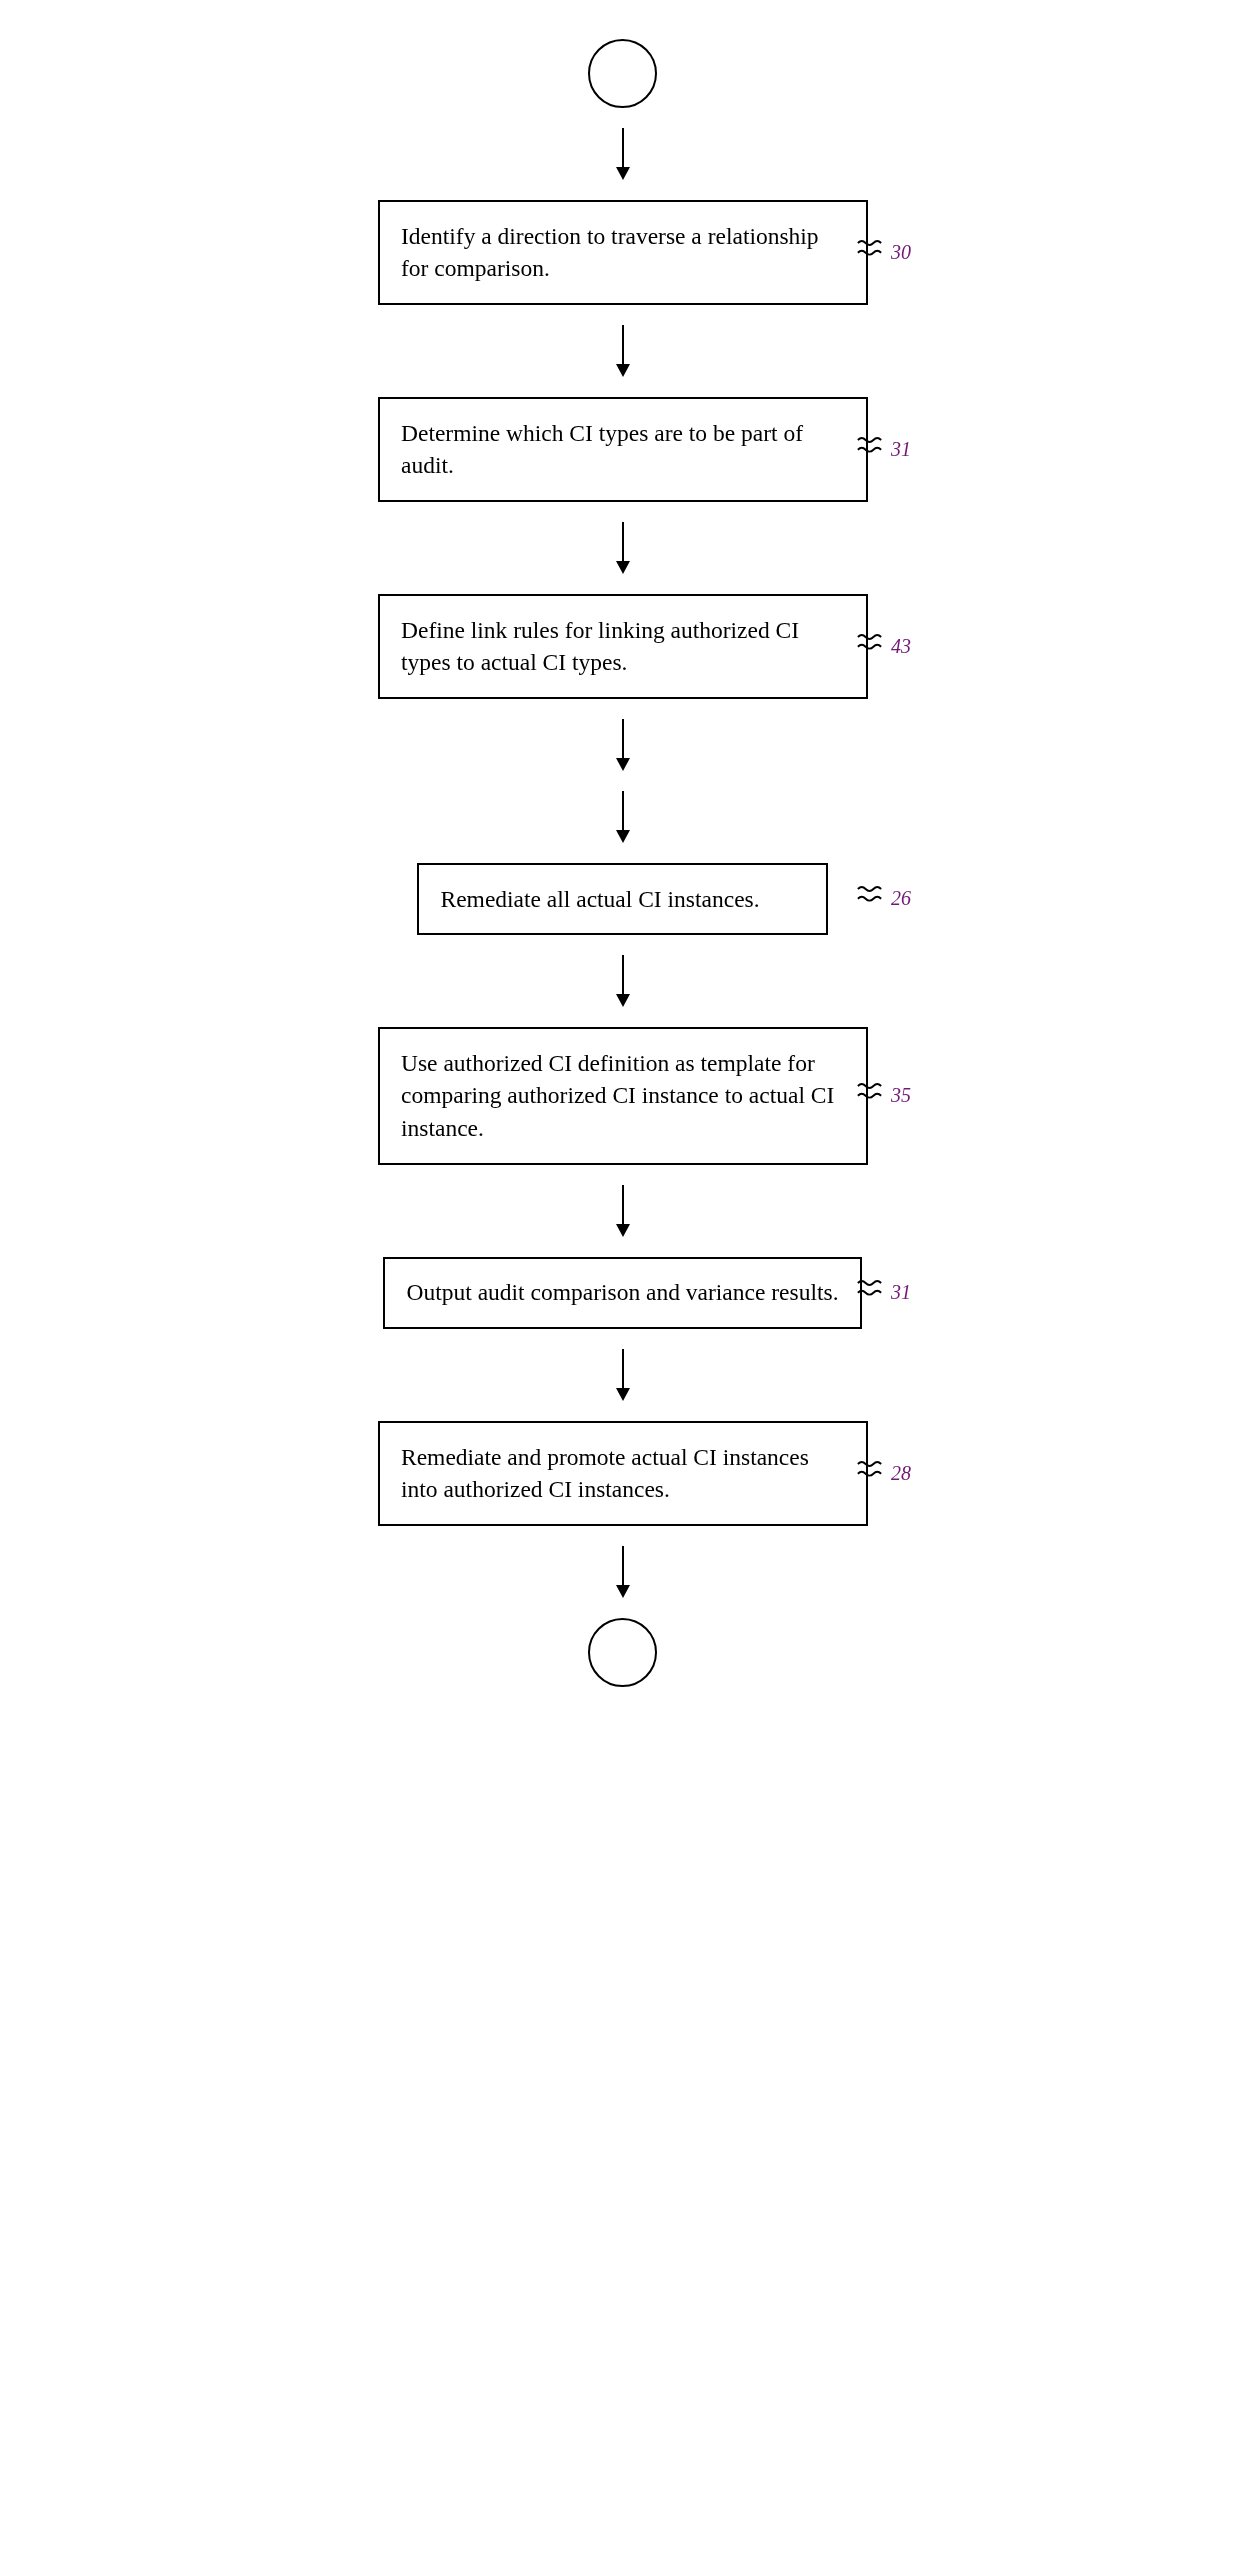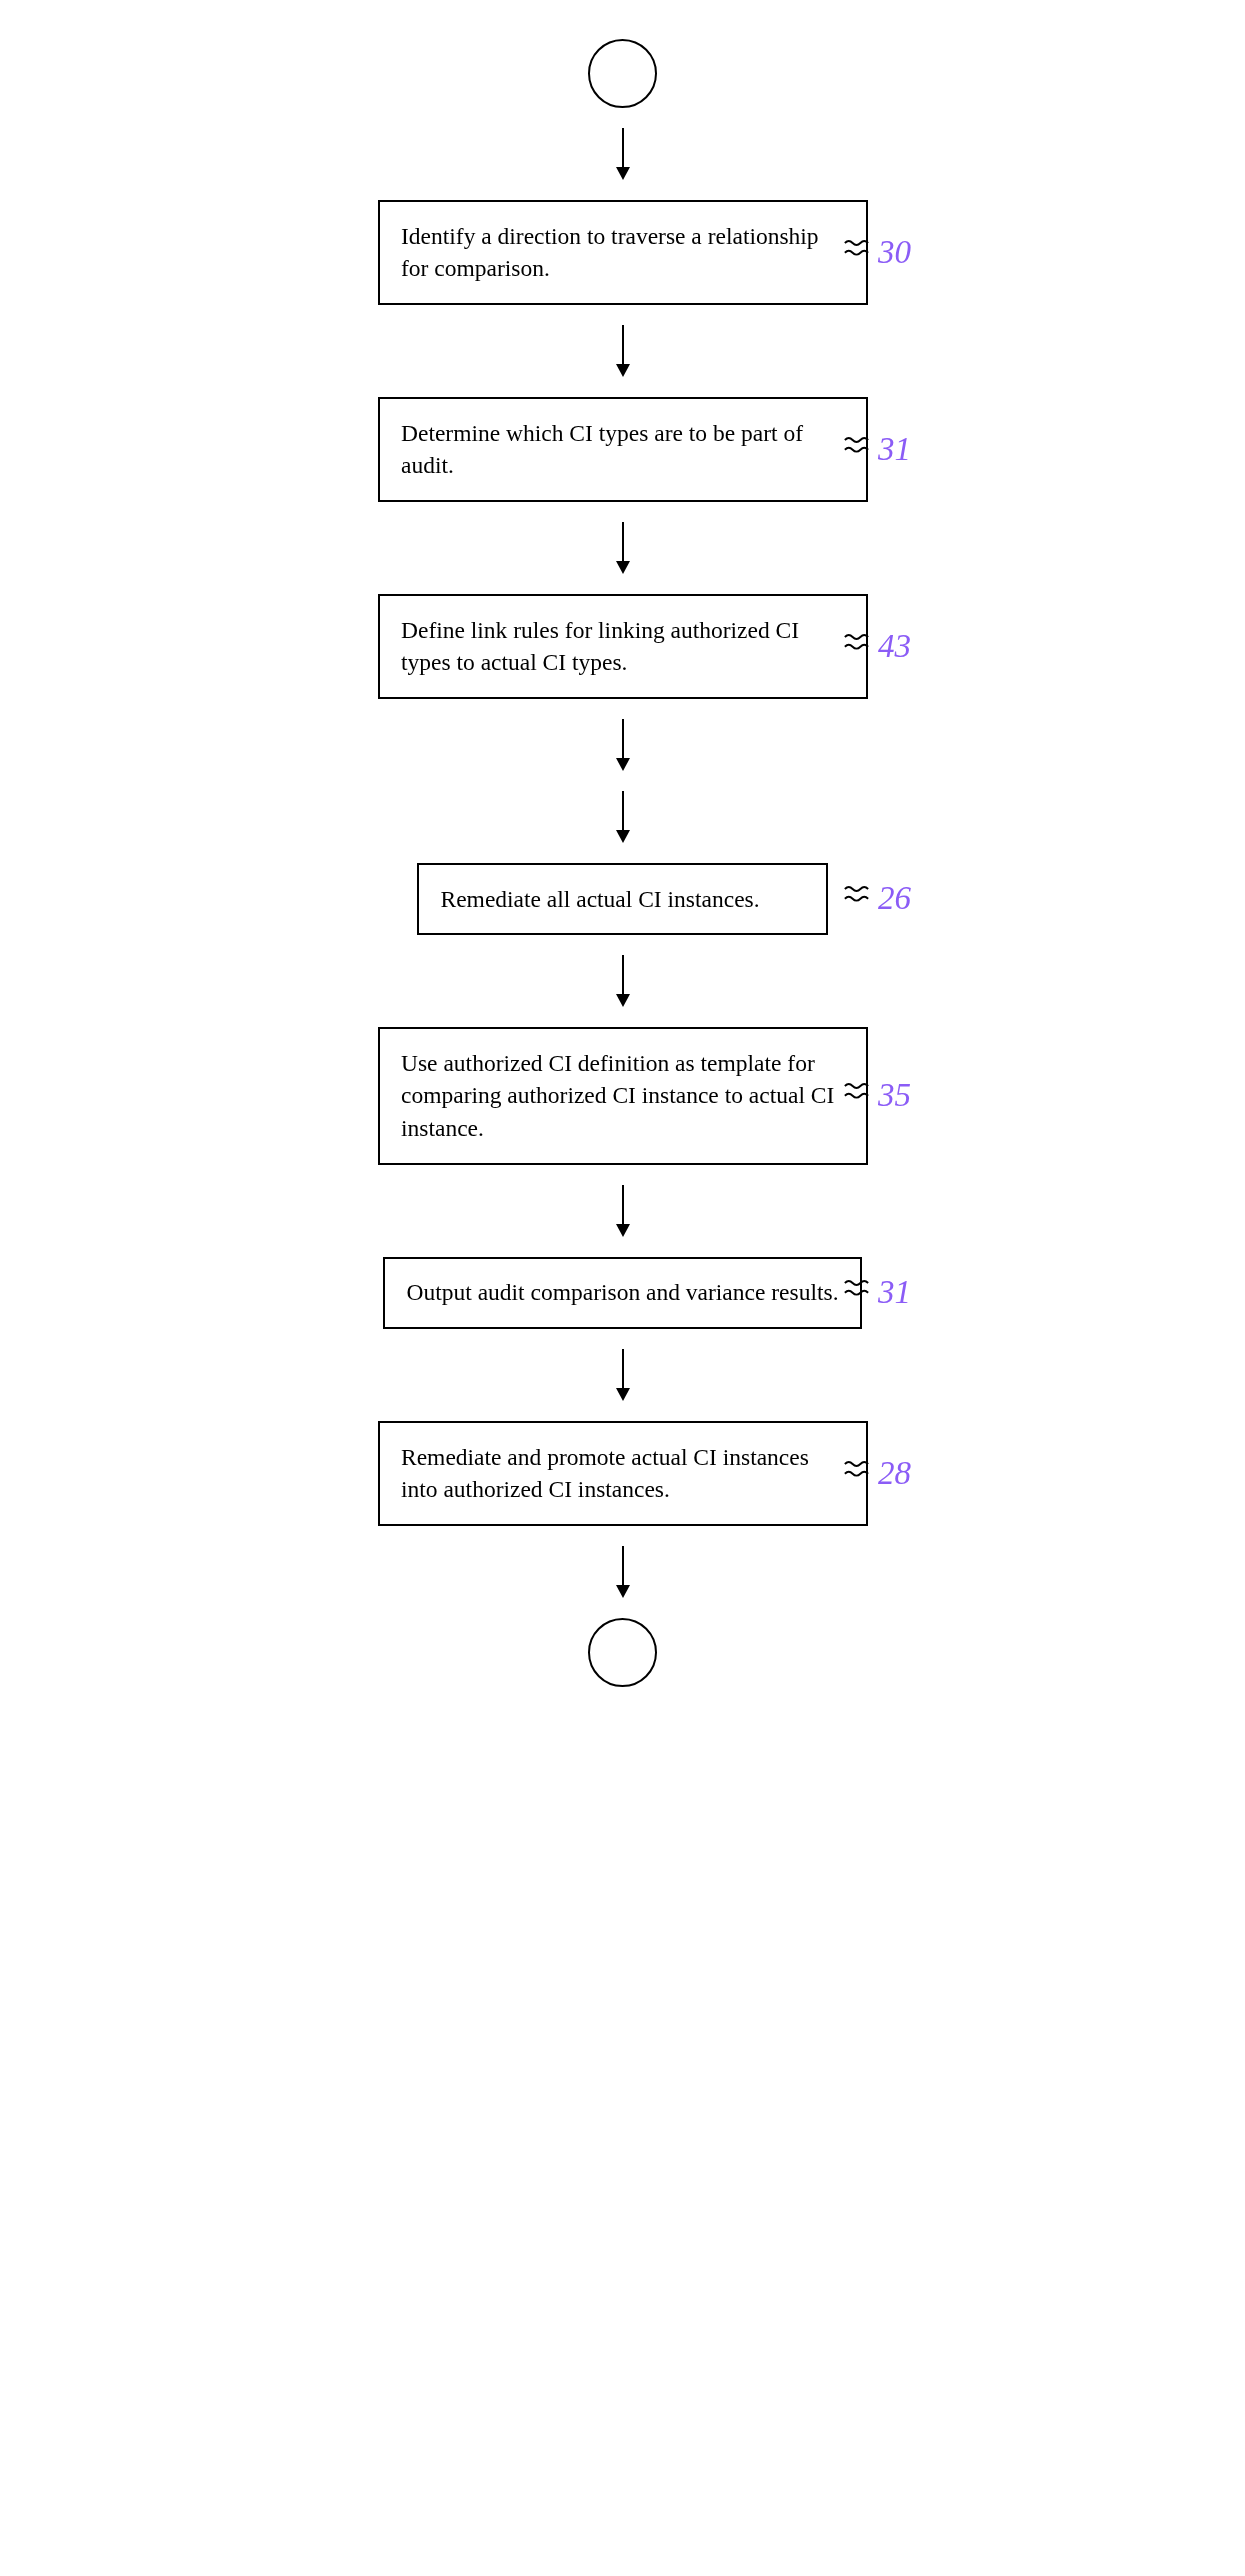--- a/index.html
+++ b/index.html
@@ -75,22 +75,22 @@
       align-items: center;
     }
 
     
     .squiggle-label {
       position: absolute;
       right: 54px;
       display: flex;
       align-items: center;
       gap: 5.9px;
-      font-size: 33px;
-      color: #8b5cf6;
+      font-size: 20px;
+      color: #701a75;
       font-style: italic;
     }
 
     .squiggle-svg {
       width: 31px;
       height: 27.4px;
     }
   </style>
 </head>
 <body>

